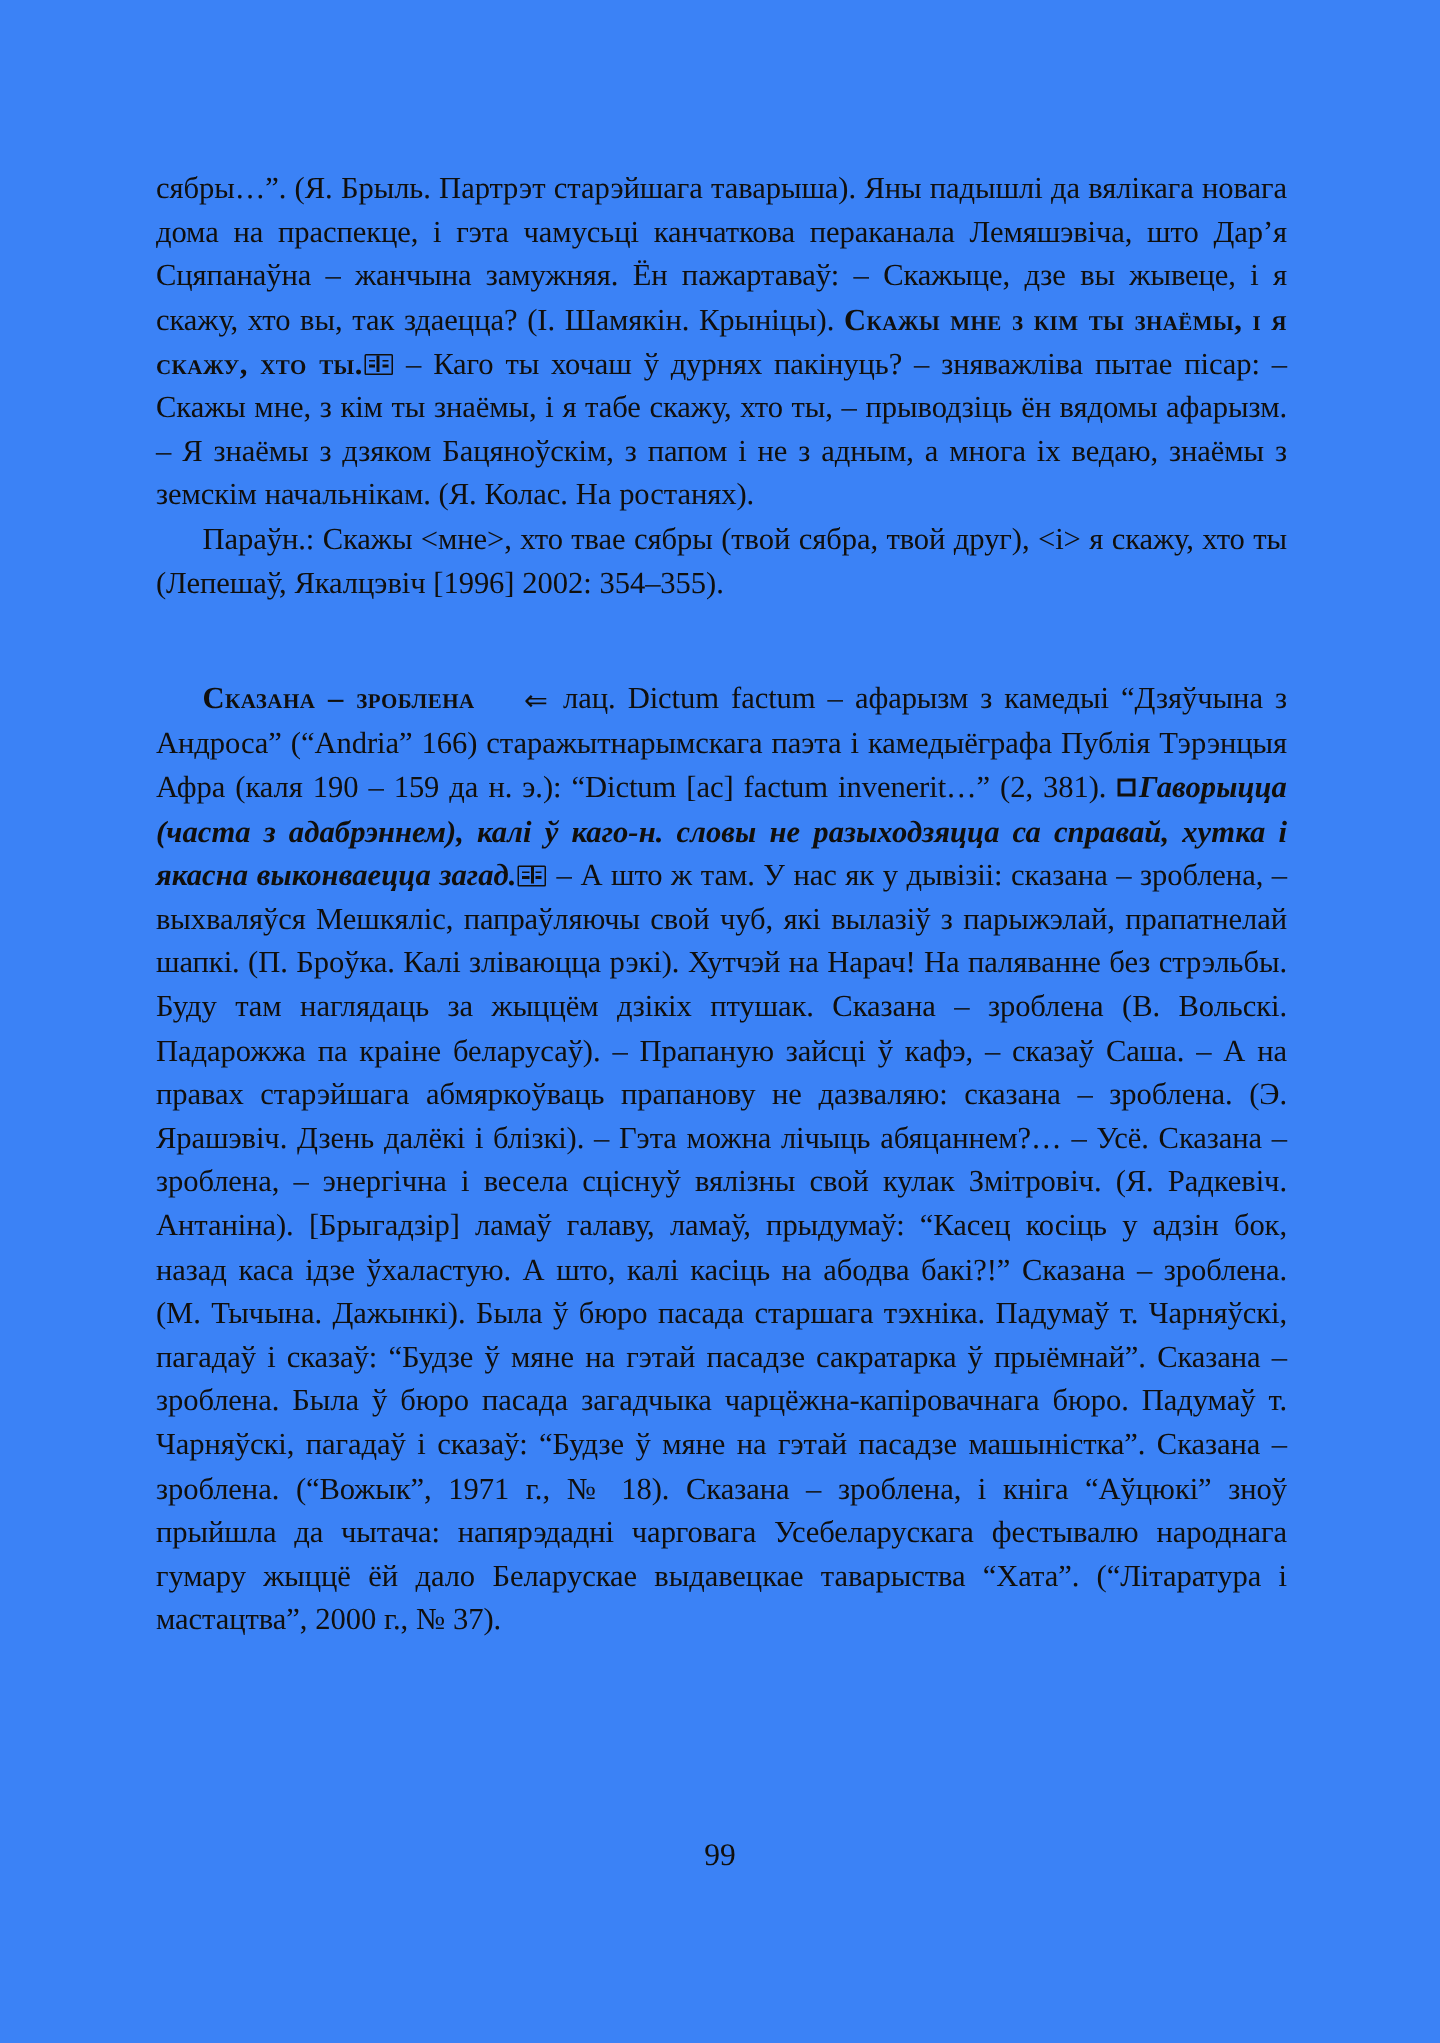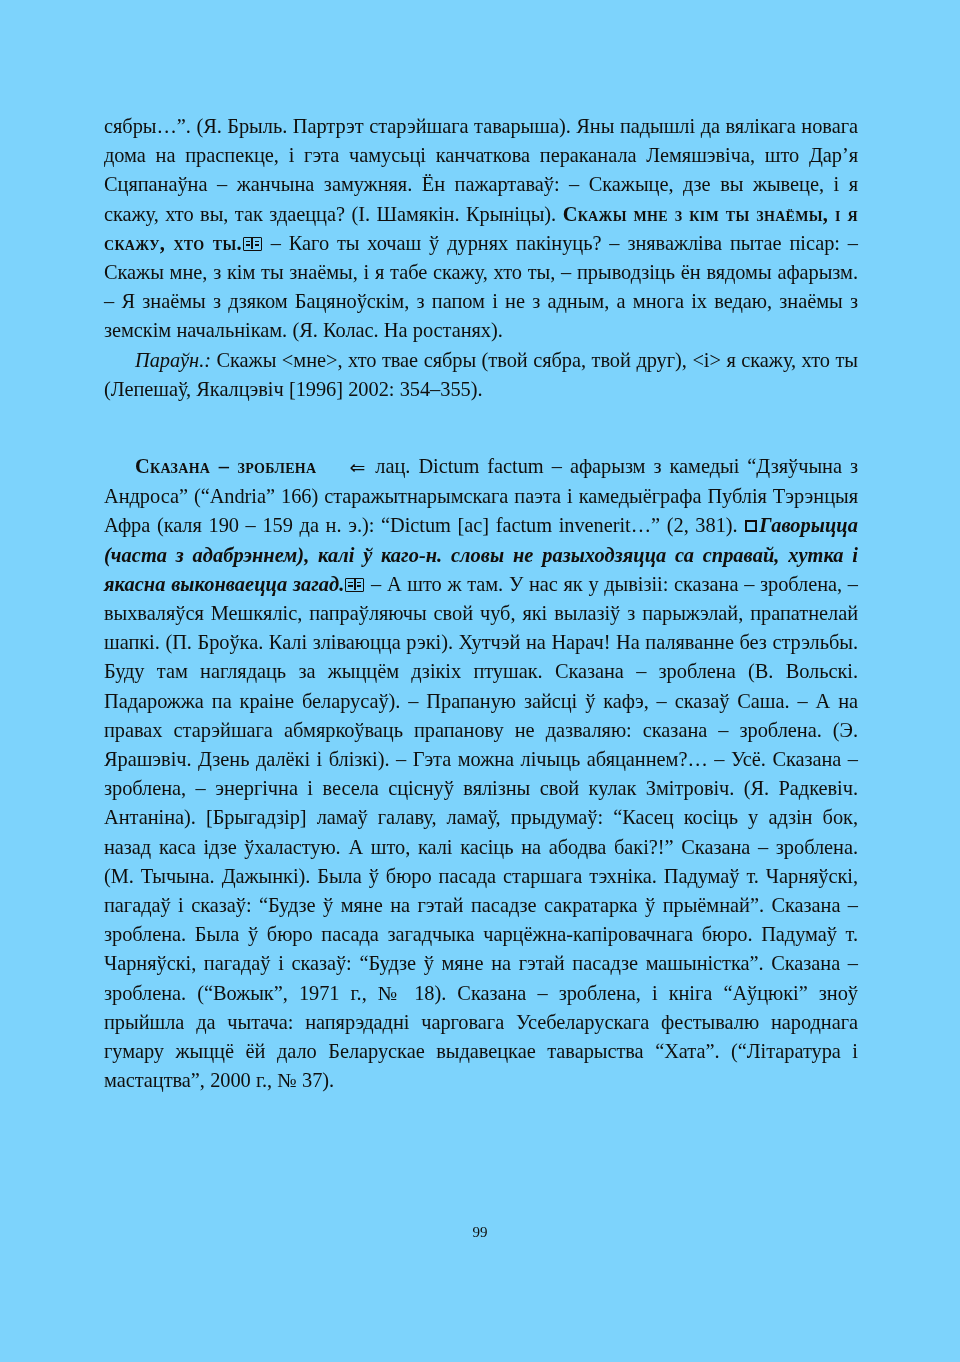--- a/index.html
+++ b/index.html
@@ -15,21 +15,21 @@
     overflow: hidden;
     font-family: "Liberation Serif", "DejaVu Serif", serif;
     color: #100f0d;
   }
 
   .page {
     position: absolute;
     left: 0; top: 0;
     width: 960px;
     height: 1362px;
-    background: #7dd3fc;
+    background: #3b82f6;
   }
 
   .text-column {
     position: absolute;
     left: 104px;
     top: 112px;
     width: 754px;
   }
 
   p.para {
@@ -57,21 +57,20 @@
 
   
   .sc-bold {
     font-weight: 700;
     font-variant: small-caps;
     letter-spacing: 0.3px;
   }
 
   
   .ital {
-    font-style: italic;
     margin-top: 34px;
   }
 
   
   .bi {
     font-weight: 700;
     font-style: italic;
     letter-spacing: 0.05px;
   }
   .glyph-book {
@@ -124,21 +123,21 @@
     display: inline-block;
     margin: 0 2px;
   }
 
   .page-number {
     position: absolute;
     left: 0;
     top: 1224px;
     width: 960px;
     text-align: center;
-    font-size: 15px;
+    font-size: 21px;
     font-family: "Liberation Serif", "DejaVu Serif", serif;
     color: #100f0d;
   }
 </style>
 </head>
 <body>
 
 <div class="page">
 
   <div class="text-column">

